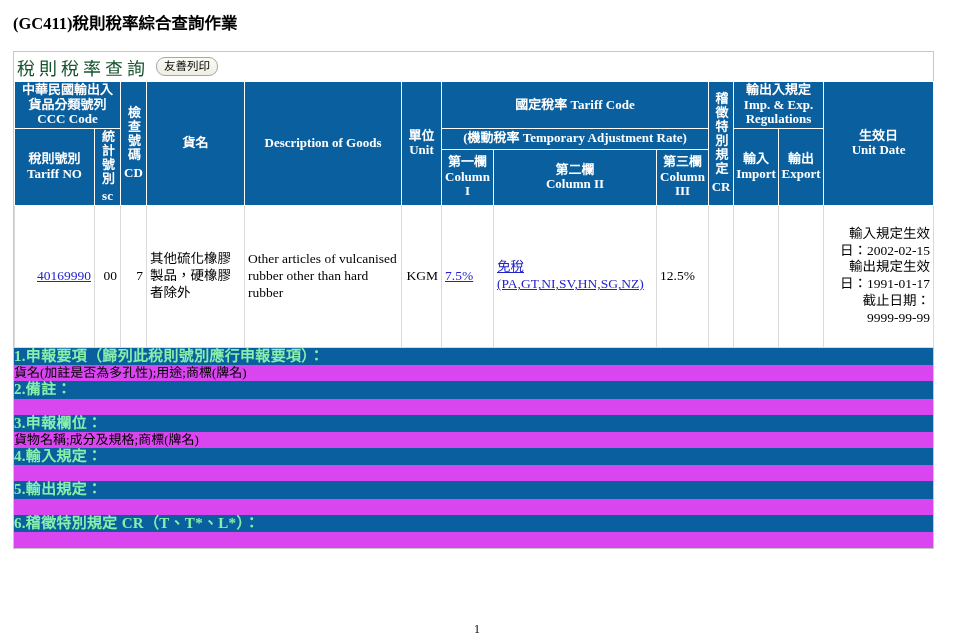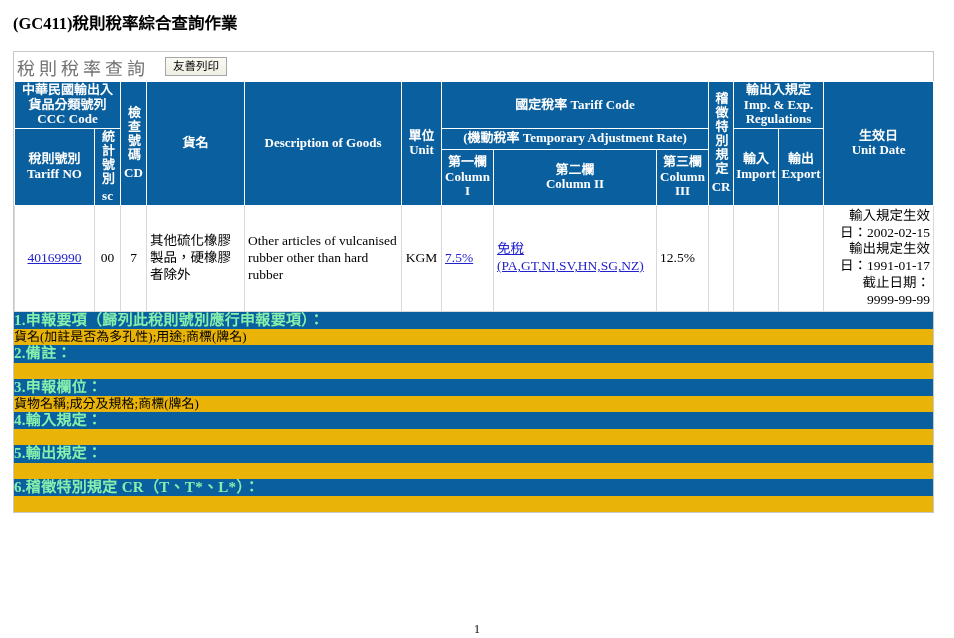--- a/index.html
+++ b/index.html
@@ -42,35 +42,35 @@
   
   #caption-bar {
     height: 29px;
     display: flex;
     align-items: center;
     padding-left: 3px;
     background: #ffffff;
     box-sizing: border-box;
   }
   #caption-title {
-    color: #737373;
+    color: #14532d;
     font-size: 18px;
     font-weight: normal;
     letter-spacing: 4px;
     font-family: "Liberation Serif", "DejaVu Serif", serif;
-    padding-right: 16px;
+    padding-right: 7px;
     white-space: nowrap;
   }
   #print-button {
     font-family: "Liberation Sans", "DejaVu Sans", sans-serif;
     font-size: 11.5px;
     color: #000;
     background: linear-gradient(#fbfbf4, #eeeee2);
     border: 1px solid #a6a6a6;
-    border-radius: 0;
+    border-radius: 9px;
     padding: 2px 7px 3px 7px;
     line-height: 1.1;
     cursor: pointer;
     white-space: nowrap;
   }
 
   
   table.tariff {
     border-collapse: collapse;
     width: 919px;
@@ -84,37 +84,37 @@
     font-weight: bold;
     text-align: center;
     vertical-align: middle;
     padding: 1px 1px;
     line-height: 1.12;
     font-family: "Liberation Serif", "DejaVu Serif", serif;
   }
   table.tariff td {
     border: 1px solid #d9d9d9;
     vertical-align: middle;
-    padding: 2px 3px;
+    padding: 20px 3px;
     font-size: 13.5px;
     line-height: 1.25;
     color: #000;
     background: #fff;
   }
   .th-vert {
     writing-mode: vertical-rl;
     text-orientation: upright;
     letter-spacing: 1px;
     line-height: 1.0;
     margin: 0 auto;
     display: inline-block;
   }
 
   
-  .c-center { text-align: center; }
+  .c-center { text-align: right; }
   .c-left   { text-align: left; }
   .c-right  { text-align: right; }
   .lnk {
     color: #2222cc;
     text-decoration: underline;
     cursor: pointer;
   }
   .datarow td { height: 96px; }
 
   
@@ -133,21 +133,21 @@
     color: #86efac;
     font-weight: bold;
     font-size: 15px;
     padding: 2px 0 3px 4px;
     letter-spacing: 0.3px;
     line-height: 1.15;
     font-family: "Liberation Serif", "DejaVu Serif", serif;
     border-bottom: 1px solid #ffffff;
   }
   .note-body {
-    background: #eab308;
+    background: #d946ef;
     color: #000000;
     font-size: 13px;
     padding: 2px 0 3px 18px;
     min-height: 17px;
     line-height: 1.25;
     font-family: "Liberation Serif", "DejaVu Serif", serif;
   }
   .note-body.empty { height: 16px; }
 
   

